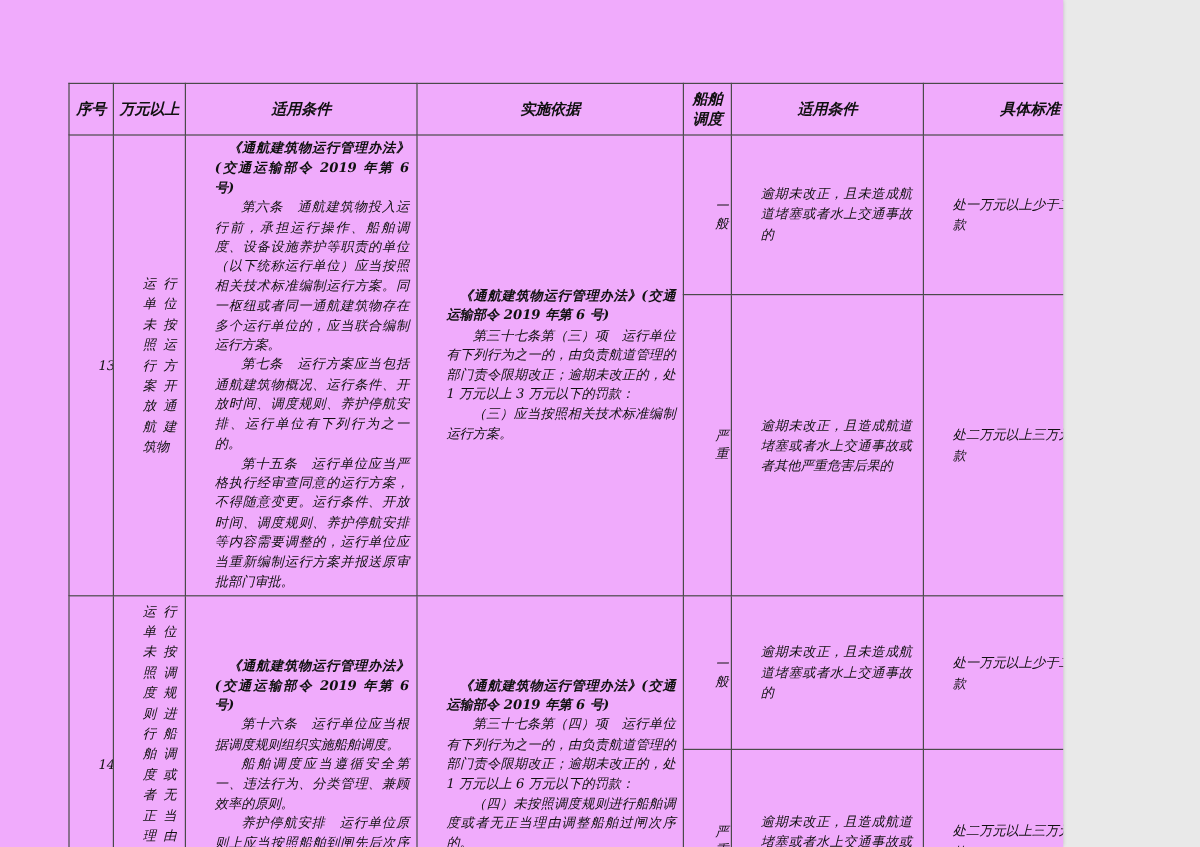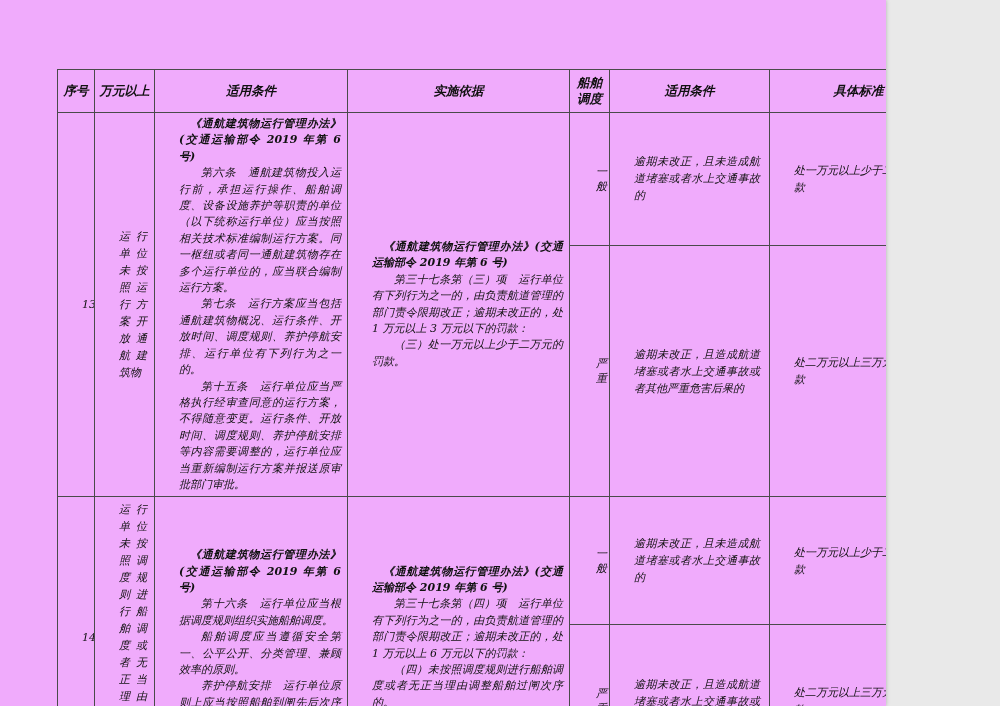--- a/index.html
+++ b/index.html
@@ -107,40 +107,40 @@
       <td class="cell-violation" rowspan="2">运行单位未按照运行方案开放通航建筑物</td>
       <td class="cell-basis" rowspan="2">
         <p class="law-title">《通航建筑物运行管理办法》(交通运输部令 2019 年第 6 号)</p>
         <p class="law-para">第六条　通航建筑物投入运行前，承担运行操作、船舶调度、设备设施养护等职责的单位（以下统称运行单位）应当按照相关技术标准编制运行方案。同一枢纽或者同一通航建筑物存在多个运行单位的，应当联合编制运行方案。</p>
         <p class="law-para">第七条　运行方案应当包括通航建筑物概况、运行条件、开放时间、调度规则、养护停航安排、运行单位有下列行为之一的。</p>
         <p class="law-para">第十五条　运行单位应当严格执行经审查同意的运行方案，不得随意变更。运行条件、开放时间、调度规则、养护停航安排等内容需要调整的，运行单位应当重新编制运行方案并报送原审批部门审批。</p>
       </td>
       <td class="cell-basis" rowspan="2">
         <p class="law-title">《通航建筑物运行管理办法》(交通运输部令 2019 年第 6 号)</p>
         <p class="law-para">第三十七条第（三）项　运行单位有下列行为之一的，由负责航道管理的部门责令限期改正；逾期未改正的，处 1 万元以上 3 万元以下的罚款：</p>
-        <p class="law-para">（三）处一万元以上少于二万元的罚款。</p>
+        <p class="law-para">（三）应当按照相关技术标准编制运行方案。</p>
       </td>
       <td class="cell-tier">一般</td>
       <td class="cell-cond">逾期未改正，且未造成航道堵塞或者水上交通事故的</td>
       <td class="cell-std">处一万元以上少于二万元的罚款</td>
     </tr>
 
     <tr class="r13b">
       <td class="cell-tier">严重</td>
       <td class="cell-cond">逾期未改正，且造成航道堵塞或者水上交通事故或者其他严重危害后果的</td>
       <td class="cell-std">处二万元以上三万元以下的罚款</td>
     </tr>
 
     <tr class="r14a">
       <td class="cell-index" rowspan="2">14</td>
       <td class="cell-violation" rowspan="2">运行单位未按照调度规则进行船舶调度或者无正当理由调整船舶过闸次序</td>
       <td class="cell-basis" rowspan="2">
         <p class="law-title">《通航建筑物运行管理办法》(交通运输部令 2019 年第 6 号)</p>
         <p class="law-para">第十六条　运行单位应当根据调度规则组织实施船舶调度。</p>
-        <p class="law-para">船舶调度应当遵循安全第一、公平公开、分类管理、兼顾效率的原则。</p>
+        <p class="law-para">船舶调度应当遵循安全第一、违法行为、分类管理、兼顾效率的原则。</p>
         <p class="law-para">养护停航安排　运行单位原则上应当按照船舶到闸先后次序安排过闸。</p>
       </td>
       <td class="cell-basis" rowspan="2">
         <p class="law-title">《通航建筑物运行管理办法》(交通运输部令 2019 年第 6 号)</p>
         <p class="law-para">第三十七条第（四）项　运行单位有下列行为之一的，由负责航道管理的部门责令限期改正；逾期未改正的，处 1 万元以上 6 万元以下的罚款：</p>
         <p class="law-para">（四）未按照调度规则进行船舶调度或者无正当理由调整船舶过闸次序的。</p>
       </td>
       <td class="cell-tier">一般</td>
       <td class="cell-cond">逾期未改正，且未造成航道堵塞或者水上交通事故的</td>
       <td class="cell-std">处一万元以上少于二万元的罚款</td>

